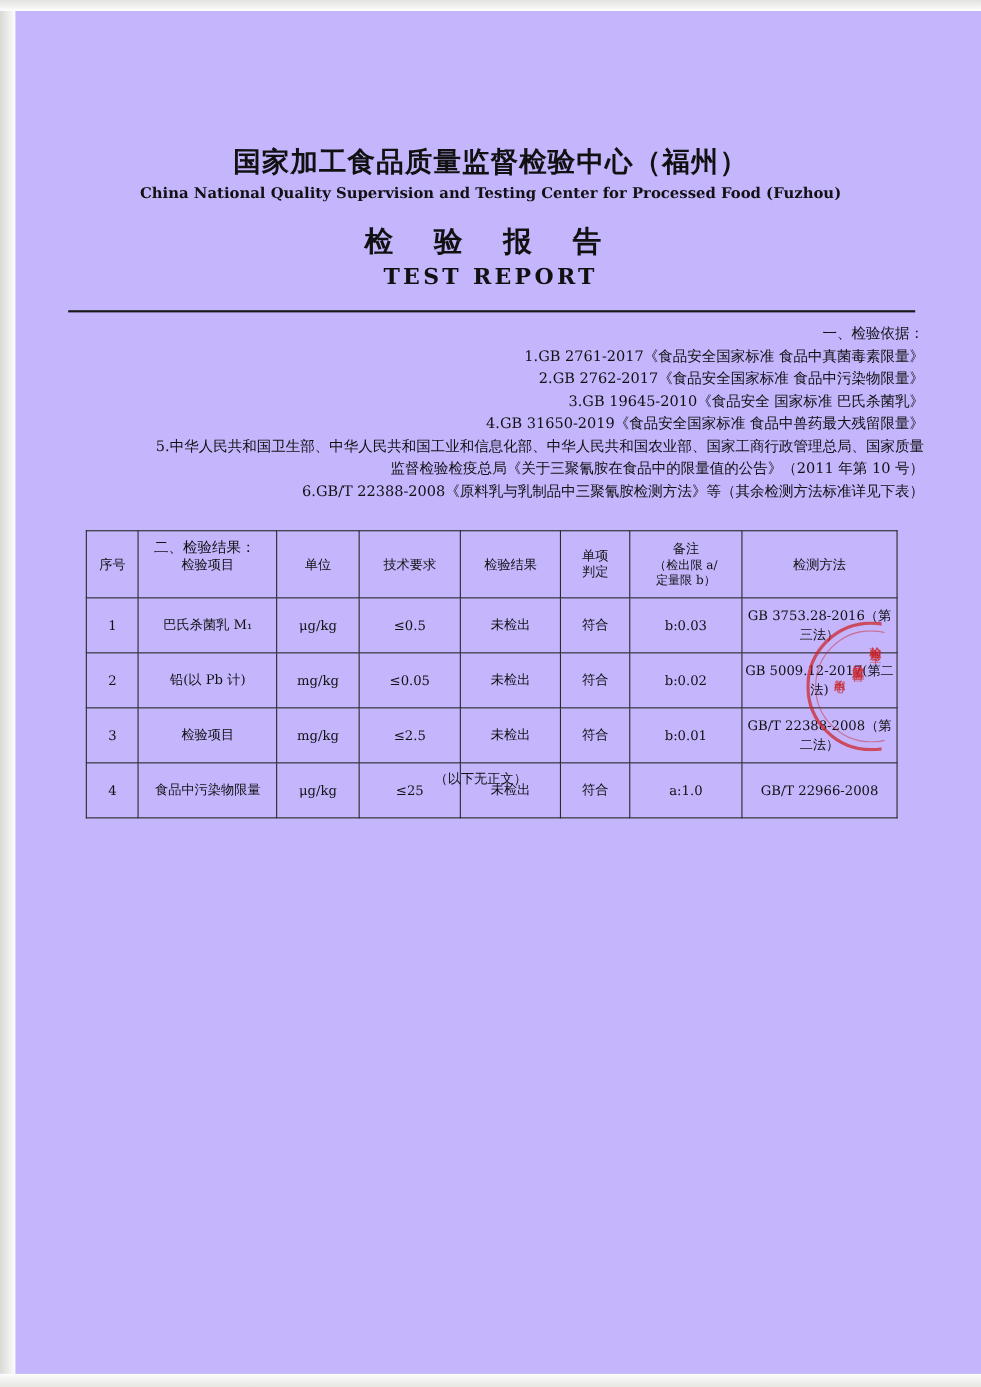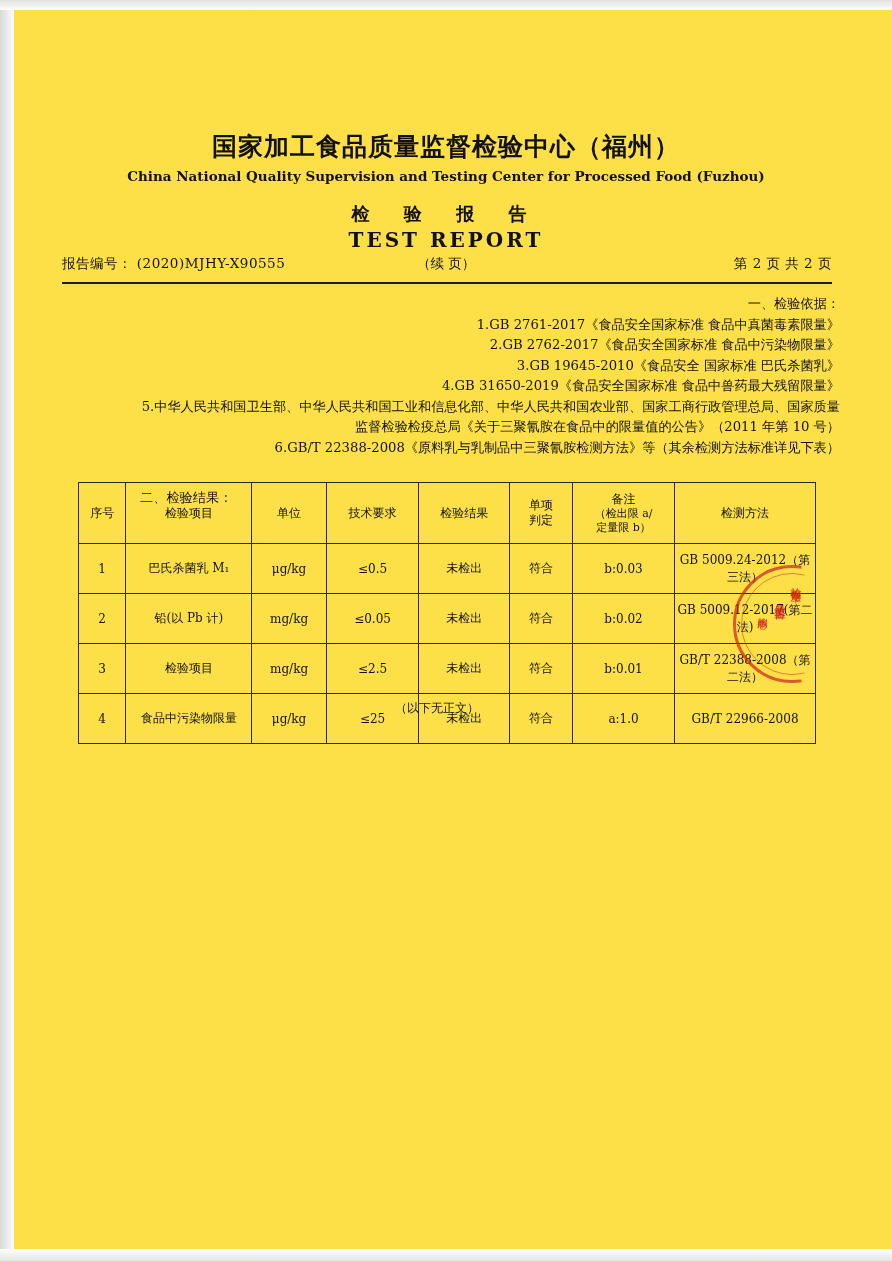--- a/index.html
+++ b/index.html
@@ -13,21 +13,21 @@
     position: relative;
     font-family: "DejaVu Serif", "Liberation Serif", serif;
     color: #1a1a1a;
     overflow: hidden;
   }
   .page {
     position: absolute;
     left: 0; top: 0;
     width: 892px;
     height: 1261px;
-    background: #fde047;
+    background: #c4b5fd;
   }
   
   .scan-edge-left {
     position: absolute; left: 0; top: 0; width: 14px; height: 1261px;
     background: linear-gradient(to right, #d9d9d6, #fdfdfc);
     pointer-events: none;
   }
   .scan-edge-top {
     position: absolute; left: 0; top: 0; width: 892px; height: 10px;
     background: linear-gradient(to bottom, #e2e2df, #fdfdfc);
@@ -55,21 +55,21 @@
   }
   .org-en {
     font-size: 13.5px;
     font-weight: bold;
     margin-top: 5px;
     letter-spacing: 0px;
     color: #111;
   }
   .title-cn {
     margin-top: 18px;
-    font-size: 18px;
+    font-size: 26px;
     font-weight: bold;
     letter-spacing: 14px;
     color: #111;
   }
   .title-en {
     margin-top: 2px;
     font-size: 20px;
     font-weight: bold;
     letter-spacing: 3px;
     color: #111;
@@ -227,25 +227,20 @@
   <div class="scan-edge-top"></div>
   <div class="scan-edge-bottom"></div>
 
   <div class="header-block">
     <div class="org-cn">国家加工食品质量监督检验中心（福州）</div>
     <div class="org-en">China National Quality Supervision and Testing Center for Processed Food (Fuzhou)</div>
     <div class="title-cn">检 验 报 告</div>
     <div class="title-en">TEST   REPORT</div>
   </div>
 
-  <div class="meta-row">
-    <span class="meta-left">报告编号： (2020)MJHY-X90555</span>
-    <span class="meta-center">（续 页）</span>
-    <span class="meta-right">第 2 页  共 2 页</span>
-  </div>
 
   <div class="rule"></div>
 
   <div class="body-text">
     <p class="indent">一、检验依据：</p>
     <p>1.GB 2761-2017《食品安全国家标准 食品中真菌毒素限量》</p>
     <p>2.GB 2762-2017《食品安全国家标准 食品中污染物限量》</p>
     <p>3.GB 19645-2010《食品安全 国家标准 巴氏杀菌乳》</p>
     <p>4.GB 31650-2019《食品安全国家标准 食品中兽药最大残留限量》</p>
     <p>5.中华人民共和国卫生部、中华人民共和国工业和信息化部、中华人民共和国农业部、国家工商行政管理总局、国家质量监督检验检疫总局《关于三聚氰胺在食品中的限量值的公告》（2011 年第 10 号）</p>
@@ -276,21 +271,21 @@
     </thead>
     <tbody>
       <tr>
         <td>1</td>
         <td>巴氏杀菌乳 M₁</td>
         <td>μg/kg</td>
         <td>≤0.5</td>
         <td>未检出</td>
         <td>符合</td>
         <td>b:0.03</td>
-        <td>GB 5009.24-2012（第三法）</td>
+        <td>GB 3753.28-2016（第三法）</td>
       </tr>
       <tr>
         <td>2</td>
         <td>铅(以 Pb 计)</td>
         <td>mg/kg</td>
         <td>≤0.05</td>
         <td>未检出</td>
         <td>符合</td>
         <td>b:0.02</td>
         <td>GB 5009.12-2017(第二法)</td>

